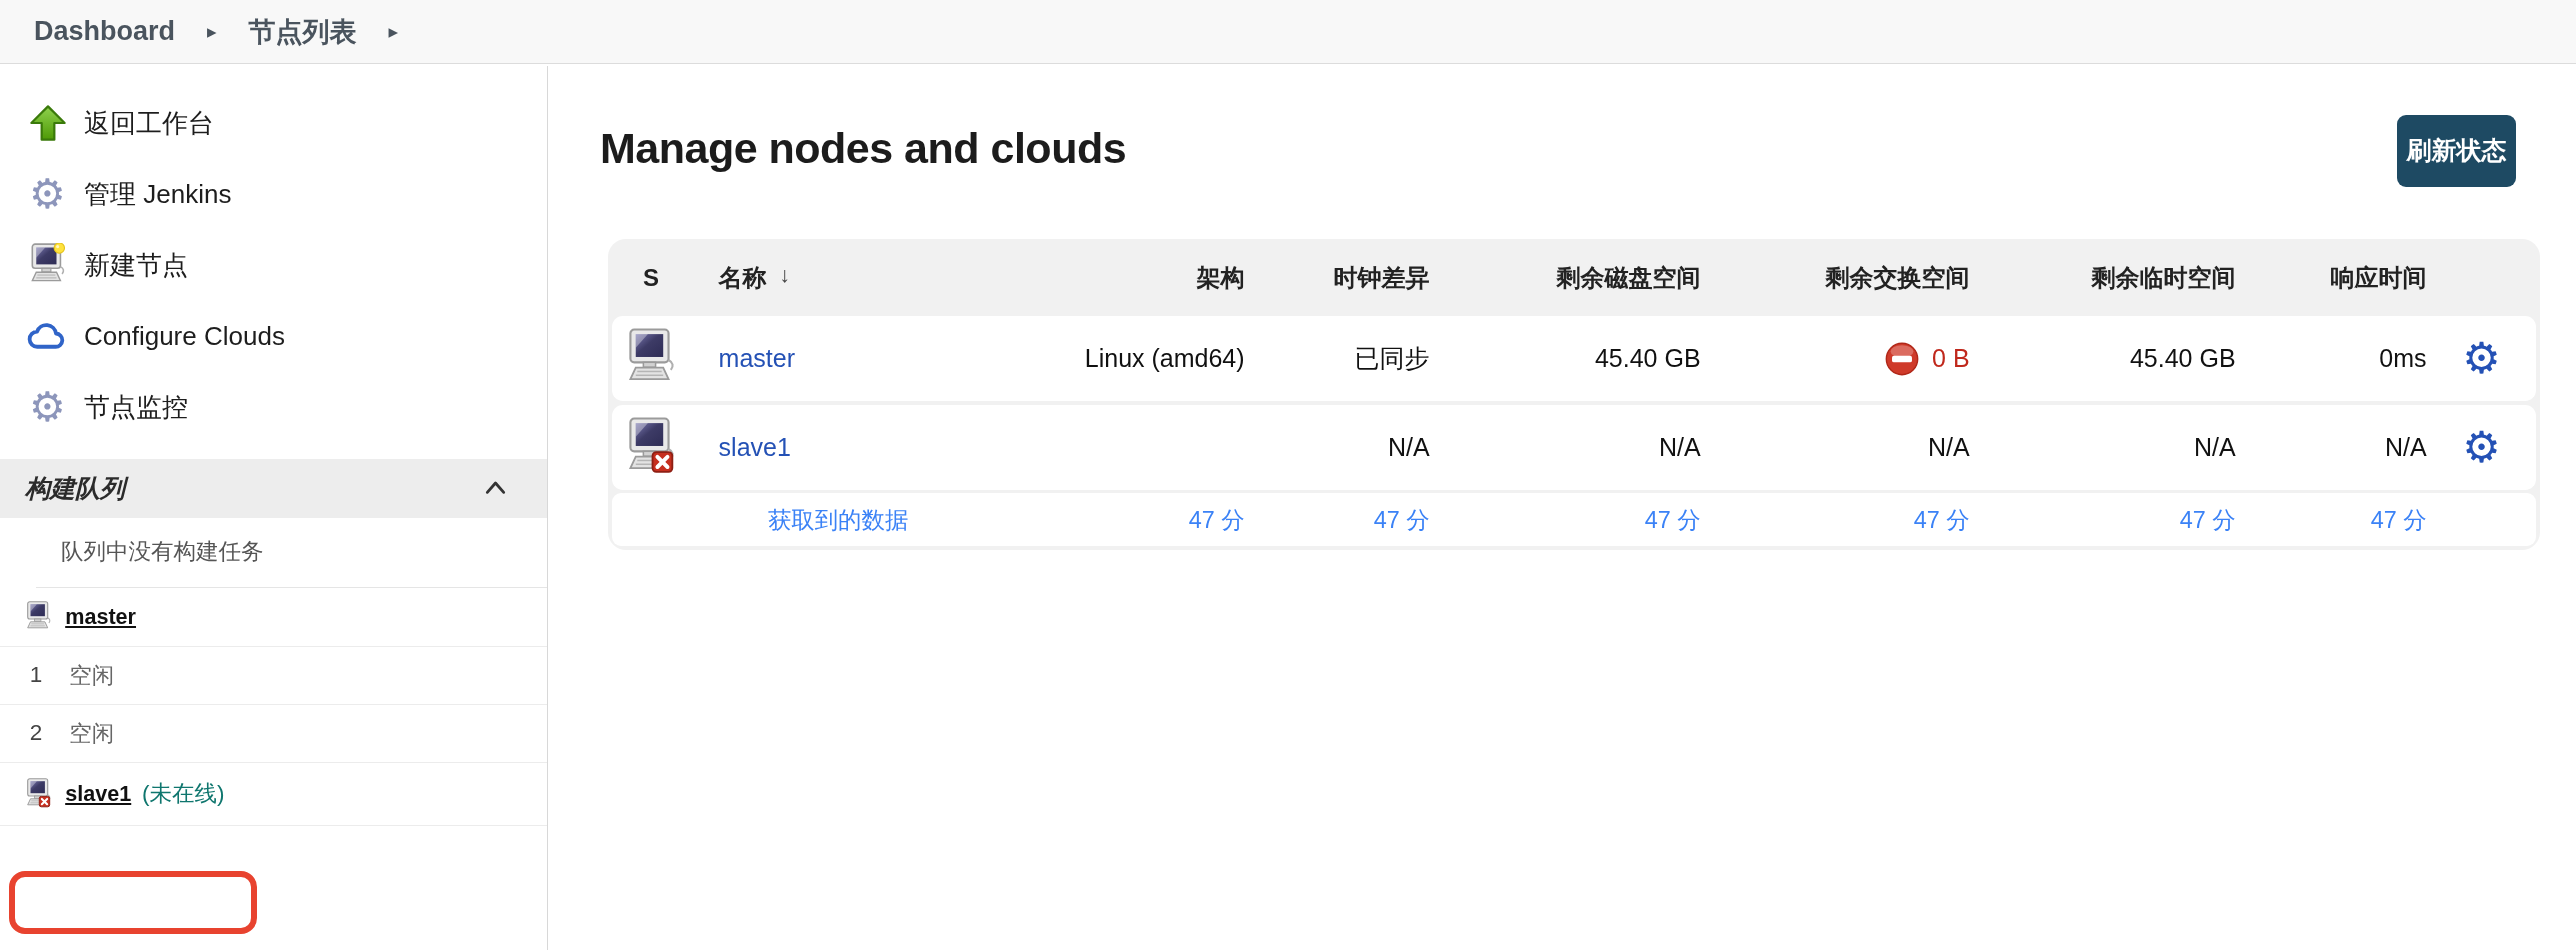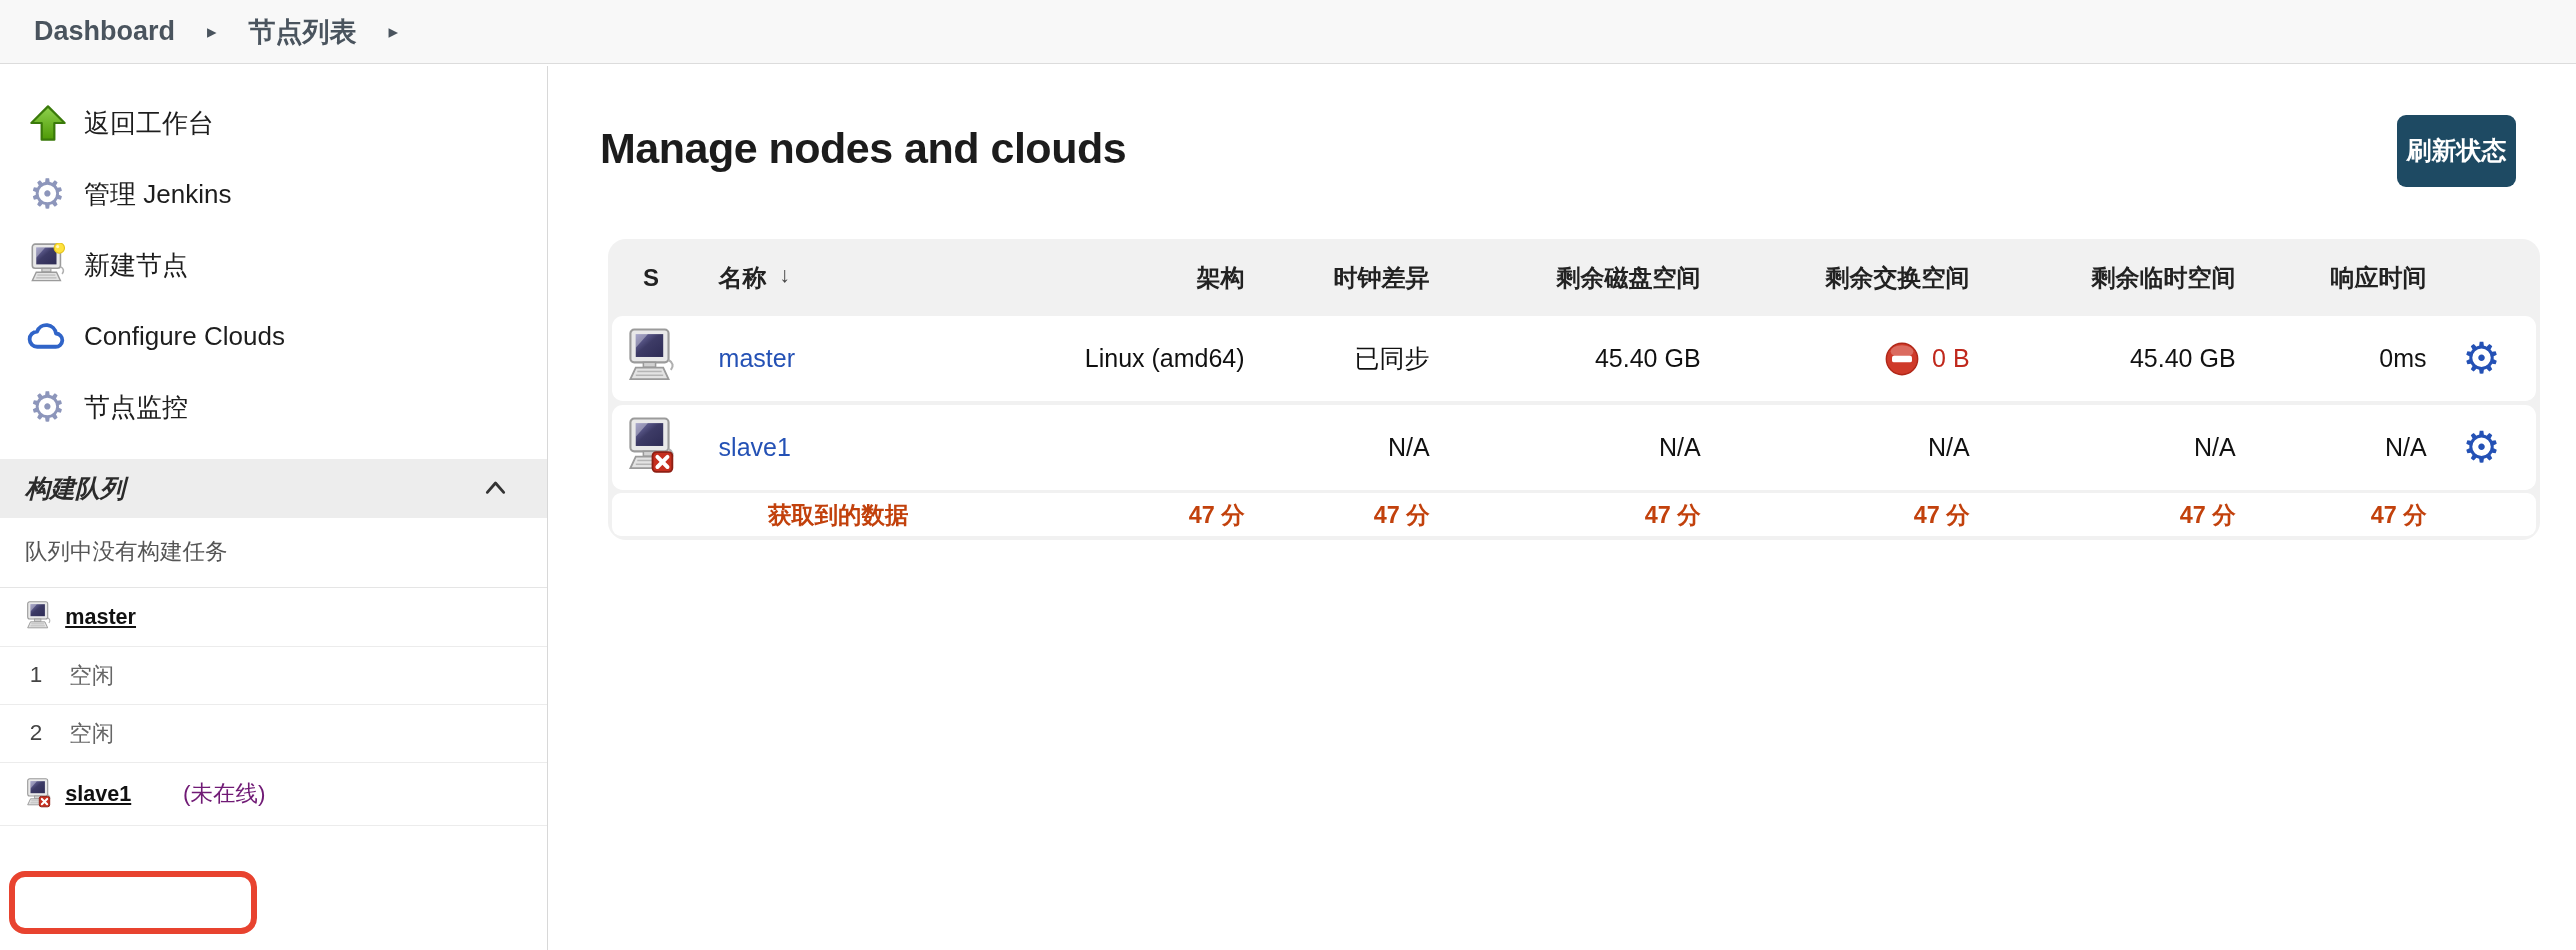--- a/index.html
+++ b/index.html
@@ -35,28 +35,28 @@
   .task-icon{width:41px;height:45px;display:flex;align-items:center;justify-content:center;flex:0 0 41px;}
   .task-label{font-size:26px;}
   .gear-glyph{font-size:41px;color:#8d96bb;line-height:1;}
   .band{
     height:59px;background:var(--band-bg);display:flex;align-items:center;
     justify-content:space-between;padding:0 36px 0 25px;margin-top:16px;
   }
   .band-title{font-size:25px;font-weight:bold;color:#2b2b2b;font-style:italic;}
   .band-title.link{text-decoration:underline;cursor:pointer;}
   .chev{width:31px;height:23.4px;cursor:pointer;}
-  .queue-empty{font-size:22.5px;color:#555;padding:18px 0 20px 25px;border-bottom:0.9px solid #e5e5e5;}
+  .queue-empty{font-size:22.5px;color:#555;padding:18px 0 20px 25px;border-bottom:0.9px solid #e5e5e5;margin-left:36px;}
   .exec-row{display:flex;align-items:center;border-bottom:0.9px solid #ececec;padding-left:23.4px;}
   .exec-node{height:59px;gap:10.8px;cursor:pointer;text-decoration:none;color:#111;}
   .node-link{font-size:21.6px;font-weight:bold;text-decoration:underline;color:#111;}
   .exec-idle{height:58px;gap:27px;}
   .exec-num{font-size:22.5px;color:#444;padding-left:6.3px;}
   .exec-state{font-size:22.5px;color:#666;}
-  .offline-suffix{font-size:22.5px;color:#701a75;margin-left:41px;}
+  .offline-suffix{font-size:22.5px;color:#0f766e;}
   .annotation-box{
     position:absolute;left:9px;top:805px;width:248px;height:63px;
     border:6.3px solid var(--annotation-red);border-radius:16px;pointer-events:none;
   }
   .mini-computer{width:31px;height:32px;}
   
   .content{position:absolute;left:550px;top:66px;width:2026px;height:885px;background:#fff;}
   .page-title{position:absolute;left:50px;top:58px;font-size:43px;font-weight:bold;color:#1c1c1c;margin:0;letter-spacing:-0.5px;}
   .refresh-btn{
     position:absolute;right:60px;top:49px;width:119px;min-height:72px;
@@ -66,21 +66,21 @@
   }
   
   .ntable{
     position:absolute;left:58px;top:173px;width:1932px;
     background:var(--table-bg);border-radius:18px;padding:3.6px;
   }
   .tgrid{display:grid;grid-template-columns:79px 295px 259px 185px 271px 269px 266px 191px 1fr;align-items:center;}
   .thead{height:70px;font-size:24px;font-weight:bold;color:#222;}
   .trow{background:#fff;border-radius:10.8px;height:85px;margin-top:3.6px;font-size:25px;color:#111;}
   .trow:first-of-type{margin-top:0;}
-  .tfoot{background:#fff;border-radius:9px;height:43px;margin-top:3.6px;font-size:23.4px;font-weight:bold;color:#c2410c;}
+  .tfoot{background:#fff;border-radius:9px;height:53px;margin-top:3.6px;font-size:23.4px;font-weight:normal;color:#3b82f6;}
   .c-center{justify-self:center;text-align:center;}
   .c-left{justify-self:start;padding-left:28px;text-align:left;}
   .c-right{justify-self:end;text-align:right;}
   .th-name{display:flex;align-items:flex-start;gap:12.6px;cursor:pointer;}
   .sort-arrow{font-size:21.6px;color:#444;font-weight:normal;}
   .th-sortable{cursor:pointer;}
   .tbl-link{color:var(--accent-blue);text-decoration:none;font-size:25px;cursor:pointer;}
   .node-icon-lg{width:56px;height:61px;justify-self:center;}
   .swap-cell{display:flex;align-items:center;gap:10.8px;justify-self:end;}
   .swap-red{color:var(--danger-red);font-weight:normal;}

